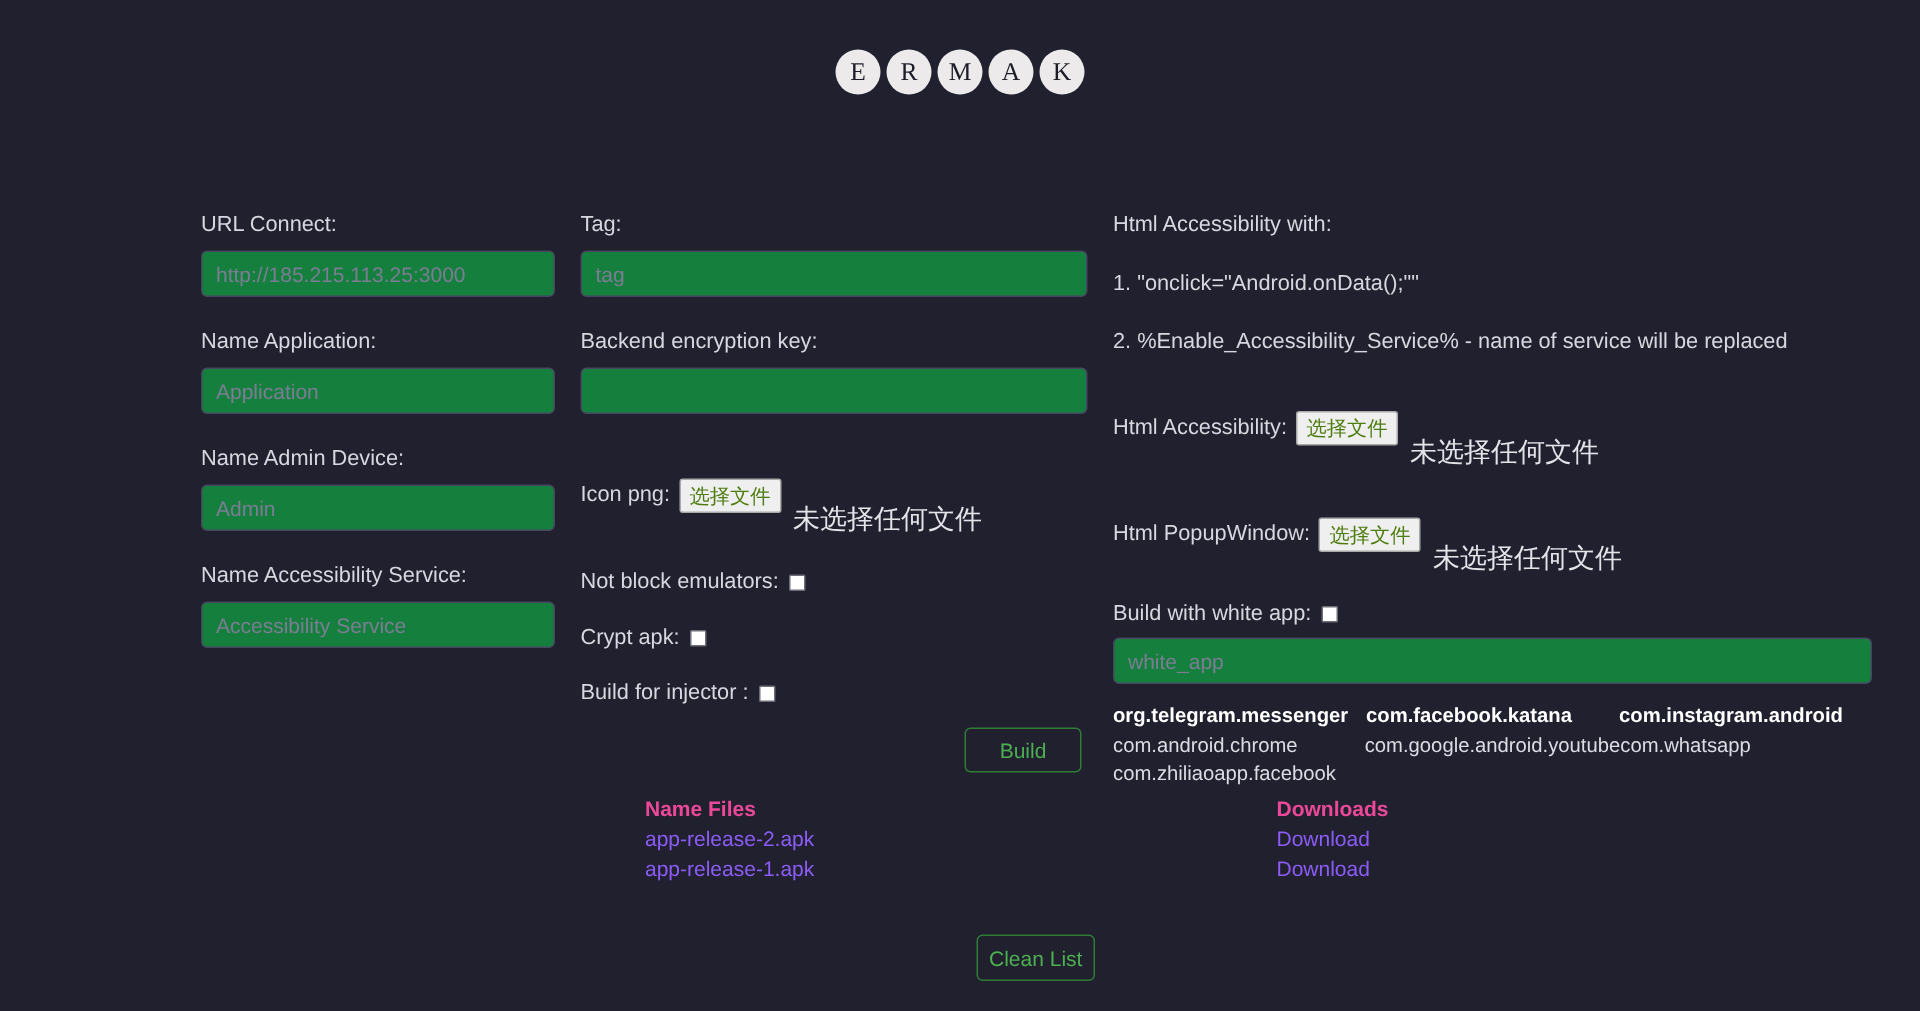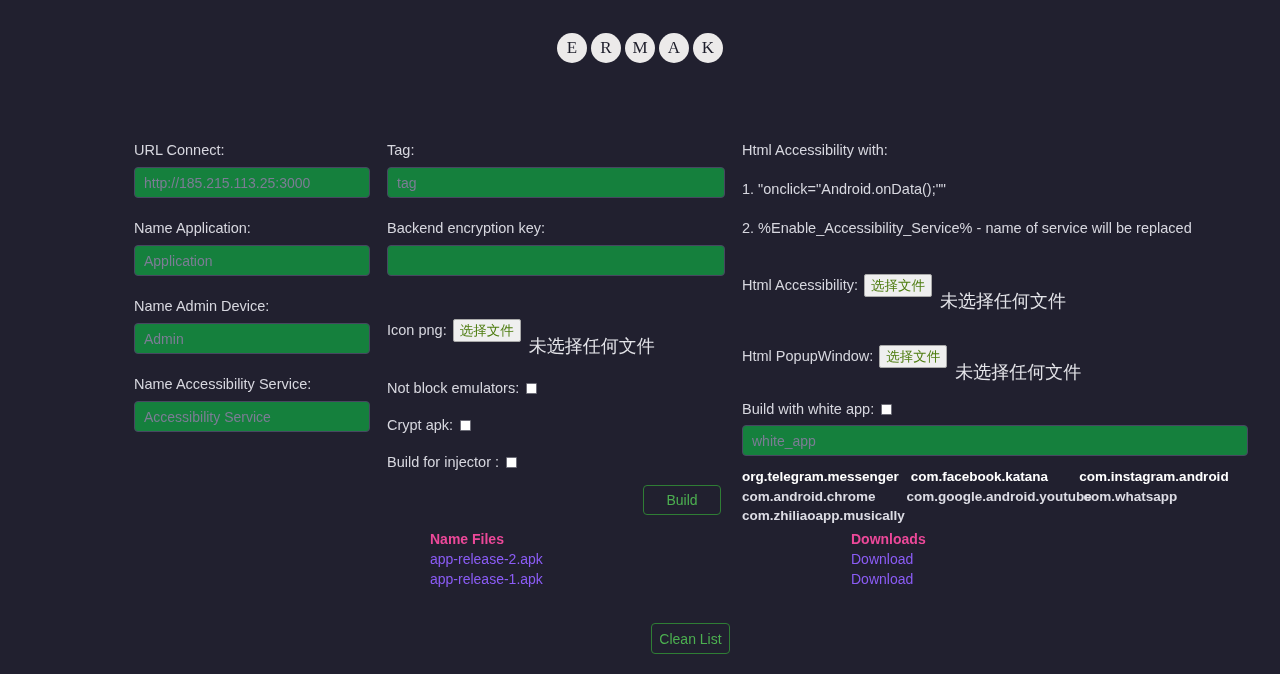--- a/index.html
+++ b/index.html
@@ -143,21 +143,21 @@
   }
 
   
   .pkg-grid {
     margin-top: 11px;
     font-size: 13.5px;
     line-height: 19.5px;
     color: #dcdce4;
   }
   .pkg-row { display: flex; }
-  .pkg-cell { width: 177px; white-space: nowrap; font-weight: bold; }
+  .pkg-cell { width: 177px; white-space: nowrap; }
   .pkg-row.head .pkg-cell { font-weight: bold; color: #ffffff; }
 
   
   .btn-outline {
     position: absolute;
     background: transparent;
     border: 1px solid #2f7d35;
     border-radius: 4px;
     color: #4caf50;
     font-size: 14px;
@@ -290,21 +290,21 @@
       <span class="pkg-cell">org.telegram.messenger</span>
       <span class="pkg-cell">com.facebook.katana</span>
       <span class="pkg-cell">com.instagram.android</span>
     </div>
     <div class="pkg-row">
       <span class="pkg-cell">com.android.chrome</span>
       <span class="pkg-cell">com.google.android.youtube</span>
       <span class="pkg-cell">com.whatsapp</span>
     </div>
     <div class="pkg-row">
-      <span class="pkg-cell">com.zhiliaoapp.musically</span>
+      <span class="pkg-cell">com.zhiliaoapp.facebook</span>
       <span class="pkg-cell"></span>
       <span class="pkg-cell"></span>
     </div>
   </div>
 </div>
 
 <button class="btn-outline" id="build-button">Build</button>
 
 <div class="files-table">
   <div class="ft-row head">

